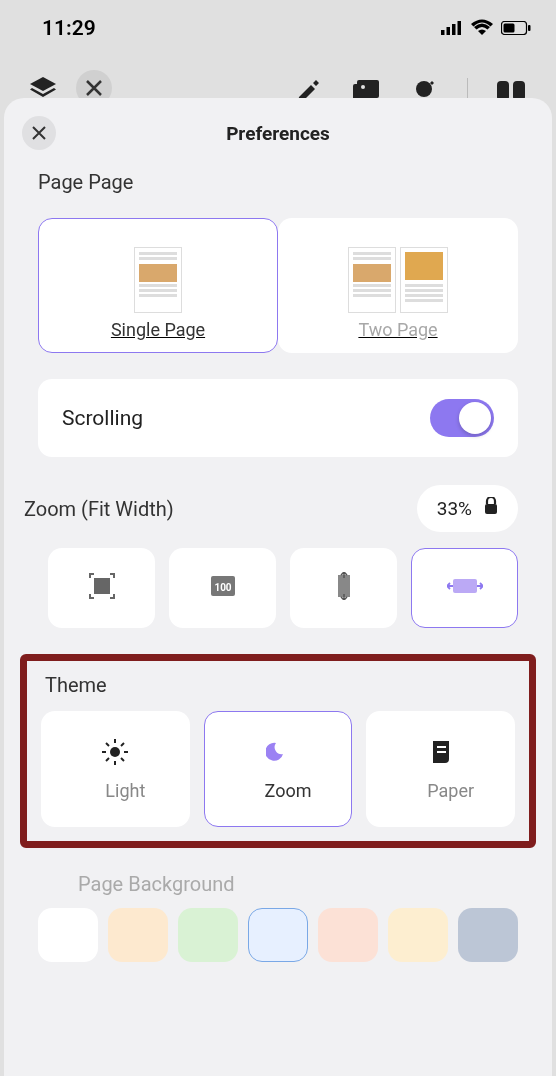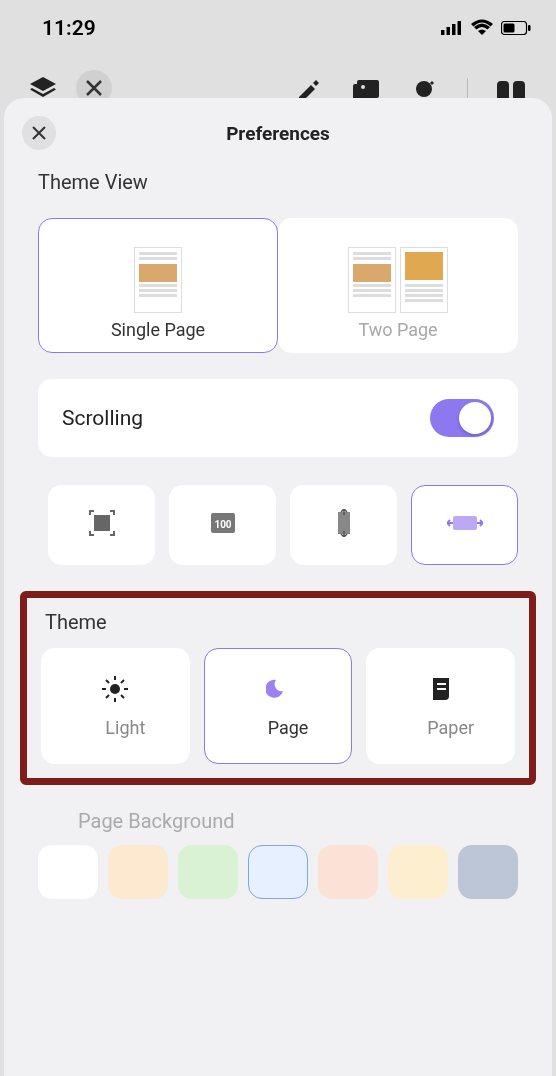--- a/index.html
+++ b/index.html
@@ -75,20 +75,21 @@
   .section-label {
     font-size: 20px;
     color: #333;
     padding: 10px 34px 12px 34px;
   }
   .section-label.muted { color: #aaa; margin-left: 40px; }
   
   .page-view-cards {
     display: flex;
     padding: 12px 34px;
+    text-decoration: underline;
   }
   .pv-card {
     flex: 1;
     height: 135px;
     background: #fff;
     border-radius: 14px;
     display: flex;
     flex-direction: column;
     align-items: center;
     justify-content: flex-end;
@@ -266,21 +267,21 @@
     <div class="close-btn">
       <span>
         <svg width="14" height="14" viewBox="0 0 14 14">
             <path d="M1 1 L13 13 M13 1 L1 13" stroke="#333" stroke-width="2"></path>
           </svg>
       </span>
     </div>
     <div class="sheet-title">Preferences</div>
   </div>
 
-  <div class="section-label">Theme View</div>
+  <div class="section-label">Page Page</div>
   <div class="page-view-cards">
     <div class="pv-card selected">
       <div class="pv-thumb">
         <div class="pv-page">
             <div class="line"></div>
             <div class="line"></div>
             <div class="img"></div>
             <div class="line"></div>
             <div class="line"></div>
             <div class="line"></div>
@@ -312,20 +313,32 @@
 
   <div class="list-card">
     <div class="list-row">
       <span>Scrolling</span>
       <div class="switch">
           <div class="knob"></div>
         </div>
     </div>
   </div>
 
+  <div class="zoom-row">
+    <div class="label">Zoom (Fit Width)</div>
+    <div class="zoom-pill">
+      <span>33%</span>
+      <span>
+        <svg width="14" height="18" viewBox="0 0 14 18">
+            <rect x="1" y="7" width="12" height="10" rx="2" fill="#222"></rect>
+            <path d="M3 7 V4 a4 4 0 0 1 8 0 V7" fill="none" stroke="#222" stroke-width="2.2"></path>
+          </svg>
+      </span>
+    </div>
+  </div>
 
   <div class="zoom-grid">
     <div class="zoom-btn">
       <span>
         <svg width="28" height="28" viewBox="0 0 28 28">
             <rect x="6" y="6" width="16" height="16" fill="#666"></rect>
             <path d="M2 6 V2 H6 M22 2 H26 V6 M26 22 V26 H22 M6 26 H2 V22" stroke="#666" stroke-width="2" fill="none"></path>
           </svg>
       </span>
     </div>
@@ -375,21 +388,21 @@
             </svg>
         </div>
         <div class="label">Light</div>
       </div>
       <div class="theme-card selected">
         <div class="theme-icon">
           <svg width="24" height="24" viewBox="0 0 24 24">
               <path d="M17 14 A9 9 0 1 1 10 3 A7 7 0 0 0 17 14 Z" fill="#9b82f3"></path>
             </svg>
         </div>
-        <div class="label">Page</div>
+        <div class="label">Zoom</div>
       </div>
       <div class="theme-card">
         <div class="theme-icon">
           <svg width="24" height="26" viewBox="0 0 24 26">
               <path d="M4 2 H20 V20 a4 4 0 0 1 -4 4 H4 Z" fill="#222"></path>
               <rect x="8" y="7" width="9" height="2" fill="#fff"></rect>
               <rect x="8" y="12" width="9" height="2" fill="#fff"></rect>
             </svg>
         </div>
         <div class="label">Paper</div>

